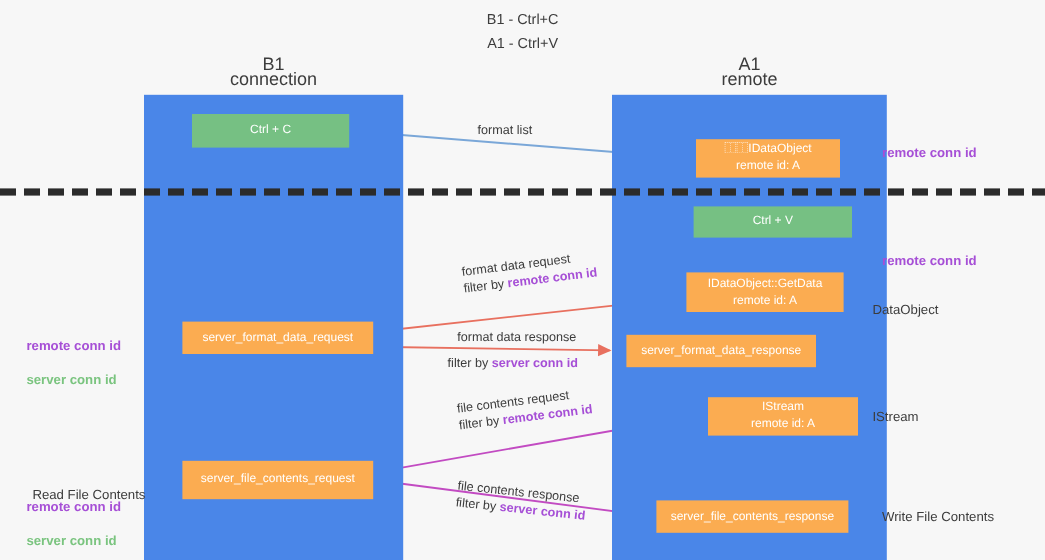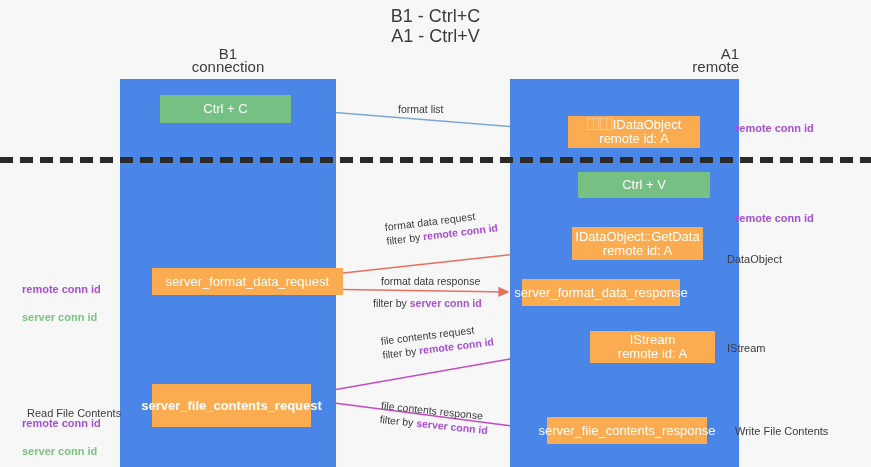--- a/index.html
+++ b/index.html
@@ -21,36 +21,36 @@
     width: 871px;
     height: 467px;
   }
   .abs { position: absolute; }
 
   
   #title {
     left: 0; top: 6px;
     width: 871px;
     text-align: center;
-    font-size: 18px;
+    font-size: 12px;
     line-height: 20px;
     color: #3c3c3c;
     white-space: pre-line;
   }
 
   
   .col-head {
     text-align: center;
     font-size: 15px;
     line-height: 13px;
     color: #3c3c3c;
     white-space: pre-line;
   }
   #head-b1 { left: 120px; top: 47px; width: 216px; }
-  #head-a1 { left: 510px; top: 47px; width: 229px; text-align: right; }
+  #head-a1 { left: 510px; top: 47px; width: 229px; }
 
   
   .lane {
     background: #4a86e8;
   }
   #lane-b1 { left: 120px; top: 79px; width: 216px; height: 388px; }
   #lane-a1 { left: 510px; top: 79px; width: 229px; height: 388px; }
 
   
   #divider {
@@ -63,37 +63,37 @@
     );
   }
 
   
   .node {
     display: flex;
     align-items: center;
     justify-content: center;
     text-align: center;
     color: #ffffff;
-    font-size: 13px;
+    font-size: 10px;
     line-height: 14px;
     white-space: pre-line;
     box-sizing: border-box;
     padding: 2px 4px;
   }
   .node.green  { background: #76c083; }
   .node.orange { background: #fbac51; }
 
   #n-ctrlc   { left: 160px; top: 95px;  width: 131px; height: 28px; }
-  #n-idataobj{ left: 568px; top: 116px; width: 132px; height: 32px; }
+  #n-idataobj{ left: 580px; top: 116px; width: 120px; height: 32px; }
   #n-ctrlv   { left: 578px; top: 172px; width: 132px; height: 26px; }
   #n-getdata { left: 572px; top: 227px; width: 131px; height: 33px; }
-  #n-sfdreq  { left: 152px; top: 268px; width: 191px; height: 27px; }
+  #n-sfdreq  { left: 152px; top: 268px; width: 159px; height: 27px; }
   #n-sfdresp { left: 522px; top: 279px; width: 158px; height: 27px; }
   #n-istream { left: 590px; top: 331px; width: 125px; height: 32px; }
-  #n-sfcreq  { left: 152px; top: 384px; width: 159px; height: 43px; font-weight: bold; }
+  #n-sfcreq  { left: 152px; top: 384px; width: 159px; height: 32px; }
   #n-sfcresp { left: 547px; top: 417px; width: 160px; height: 27px; }
 
   
   .side {
     font-size: 11px;
     line-height: 14px;
     white-space: pre-line;
   }
   .purple { color: #a64fd6; font-weight: bold; }
   .green-t { color: #7ac47f; font-weight: bold; }

